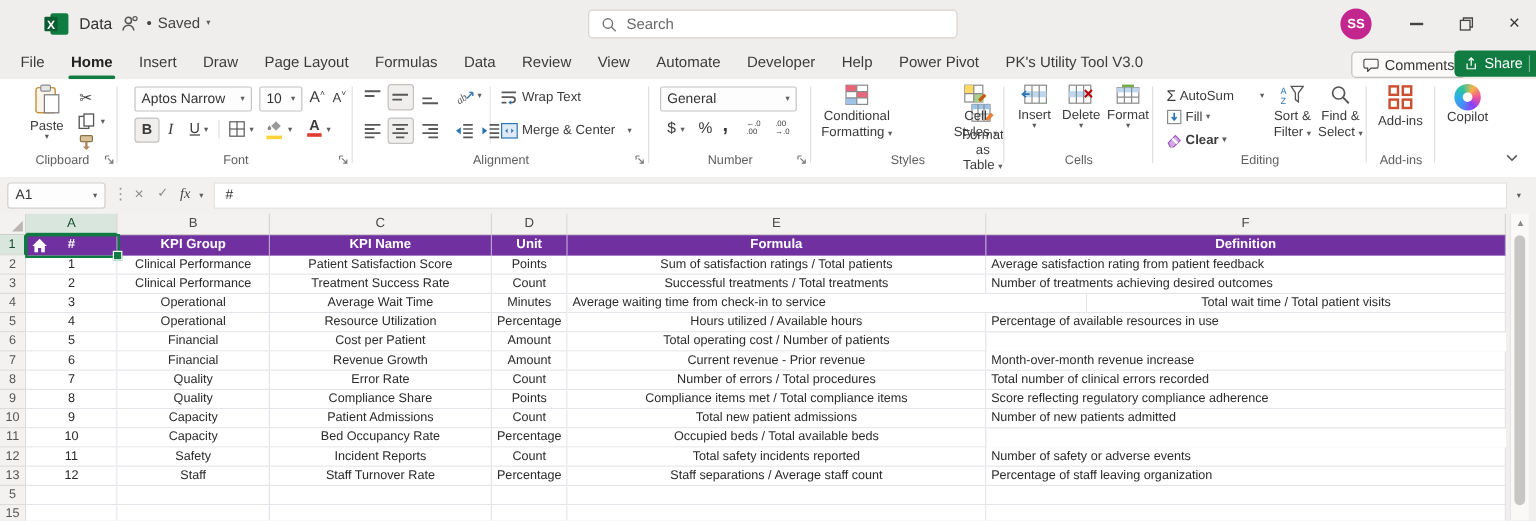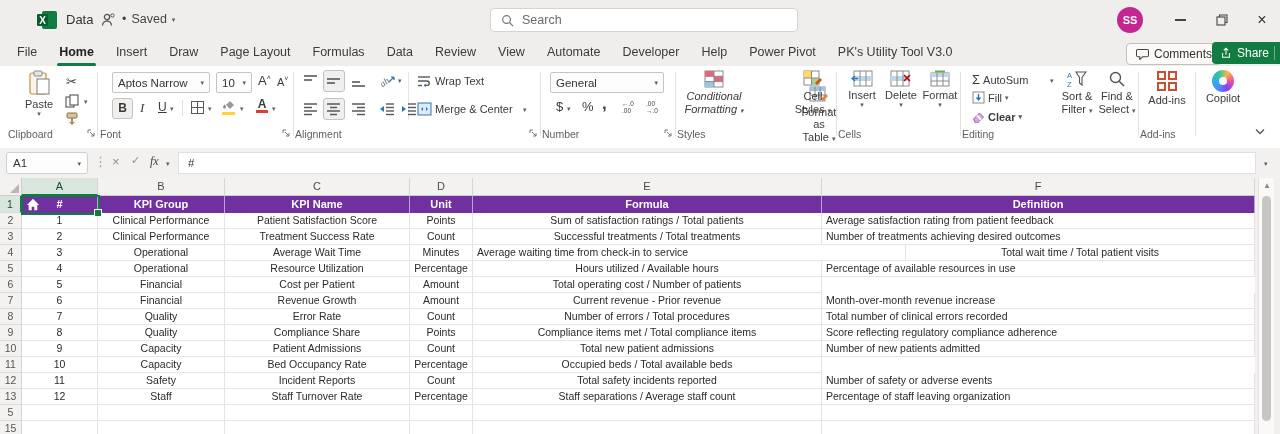--- a/index.html
+++ b/index.html
@@ -20,21 +20,21 @@
   .tabstrip{position:absolute;left:6px;top:0;display:flex;height:26px;}
   .rtab{position:relative;padding:0 11px;line-height:25px;font-size:12.5px;color:#3d3b39;white-space:nowrap;}
   .rtab.active{font-weight:bold;color:#222;}
   .rtab.active::after{content:"";position:absolute;left:9px;right:9px;bottom:0;height:3px;background:#107C41;border-radius:2px;}
   .commentsbtn{position:absolute;left:1126px;top:3px;height:20px;border:1px solid #c3c0be;border-radius:4px;background:#fbfaf9;display:flex;align-items:center;gap:5px;padding:0 9px;font-size:12px;color:#333;}
   .sharebtn{position:absolute;left:1212px;top:2px;height:22px;border-radius:4px;background:#107C41;color:#fff;display:flex;align-items:center;gap:5px;padding:0 8px;font-size:12px;}
   
   .ribbon{position:absolute;top:66px;left:0;width:1280px;height:82px;background:#fff;border-bottom:1px solid #d8d6d4;font-size:11px;}
   .gsep{position:absolute;top:6px;height:64px;width:1px;background:#e3e1df;}
   .grp{position:absolute;top:4px;height:74px;}
-  .glabel{position:absolute;bottom:4px;left:0;width:100%;text-align:left;font-size:10.5px;color:#615f5d;}
+  .glabel{position:absolute;bottom:4px;left:0;width:100%;text-align:center;font-size:10.5px;color:#615f5d;}
   .launcher{position:absolute;bottom:6px;}
   .ibtn{display:flex;align-items:center;gap:3px;color:#3b3b3b;}
   .selbox{background:#f0efee;border:1px solid #c4c2c0;border-radius:3px;}
   .ddbox{background:#fdfdfd;border:1px solid #c6c4c2;border-radius:2px;display:flex;align-items:center;justify-content:space-between;padding:0 5px;box-sizing:border-box;font-size:11.5px;height:21px;color:#333;}
   .stackbtn{position:absolute;text-align:center;font-size:11px;color:#3b3b3b;}
   .stackbtn .l2{margin-top:1px;}
   .bld{font-weight:bold;}
   .udl{text-decoration:underline;}
   .itl{font-style:italic;font-family:"Liberation Serif",serif;}
   .decico{font-size:6.5px;line-height:7px;color:#444;text-align:left;}
@@ -329,21 +329,21 @@
       <div class="decico abs" style="left:80px;top:30px;">←.0<br>.00</div>
       <div class="decico abs" style="left:104px;top:30px;">.00<br>→.0</div>
       <div class="glabel">Number</div>
       <svg class="launcher" style="left:121px;" width="10" height="10" viewBox="0 0 10 10">
           <path d="M2 2 h3 M2 2 v3 M4 4 l4 4 M8 5 v3 h-3" fill="none" stroke="#777" stroke-width="1"></path>
         </svg>
     </div>
     <div class="gsep" style="left:675px;"></div>
 
     <div class="grp" style="left:677px;width:159px;">
-      <div class="stackbtn" style="left:4px;top:0;width:66px;font-style:italic;">
+      <div class="stackbtn" style="left:4px;top:0;width:66px;">
         <svg width="20" height="18" viewBox="0 0 20 18">
           <rect x="1" y="1" width="18" height="16" fill="#fff" stroke="#8a8a8a"></rect>
           <rect x="1" y="1" width="9" height="5.3" fill="#E8667A"></rect>
             <rect x="10" y="6.3" width="9" height="5.3" fill="#E8667A"></rect>
             <rect x="1" y="11.6" width="9" height="5.4" fill="#9DC3E6"></rect>
           <line x1="10" y1="1" x2="10" y2="17" stroke="#8a8a8a"></line>
             <line x1="1" y1="6.3" x2="19" y2="6.3" stroke="#8a8a8a"></line>
             <line x1="1" y1="11.6" x2="19" y2="11.6" stroke="#8a8a8a"></line>
         </svg>
         <div>Conditional</div>

